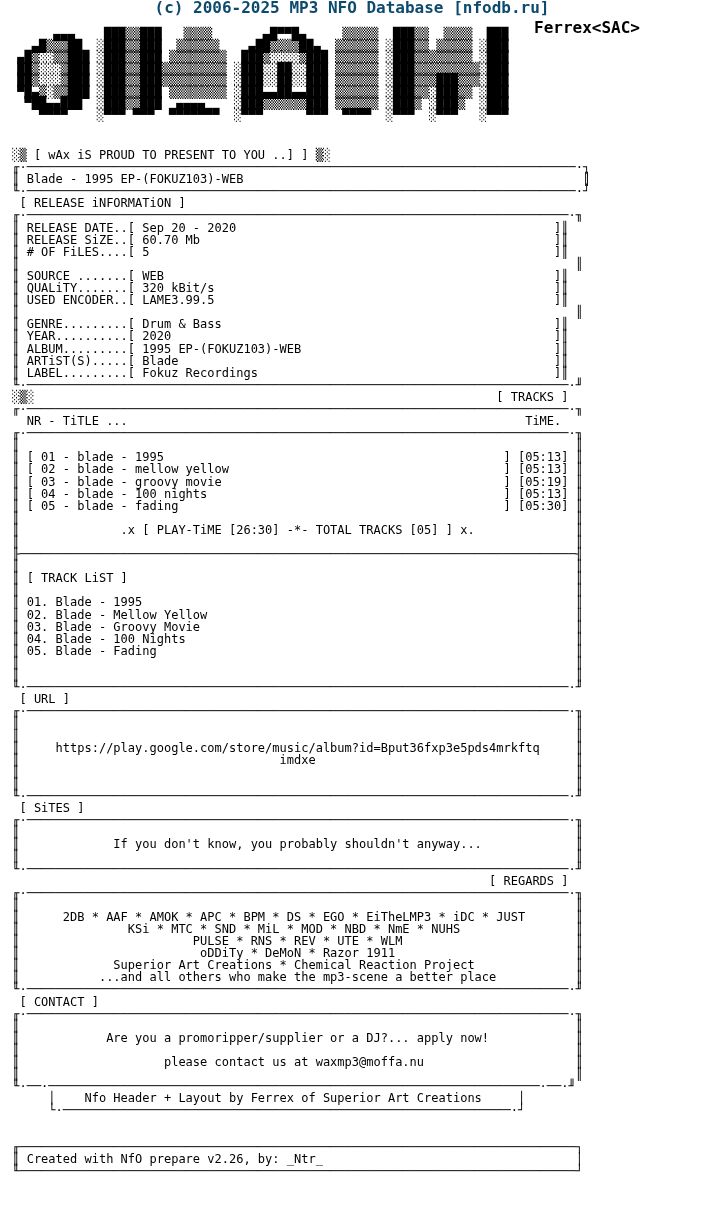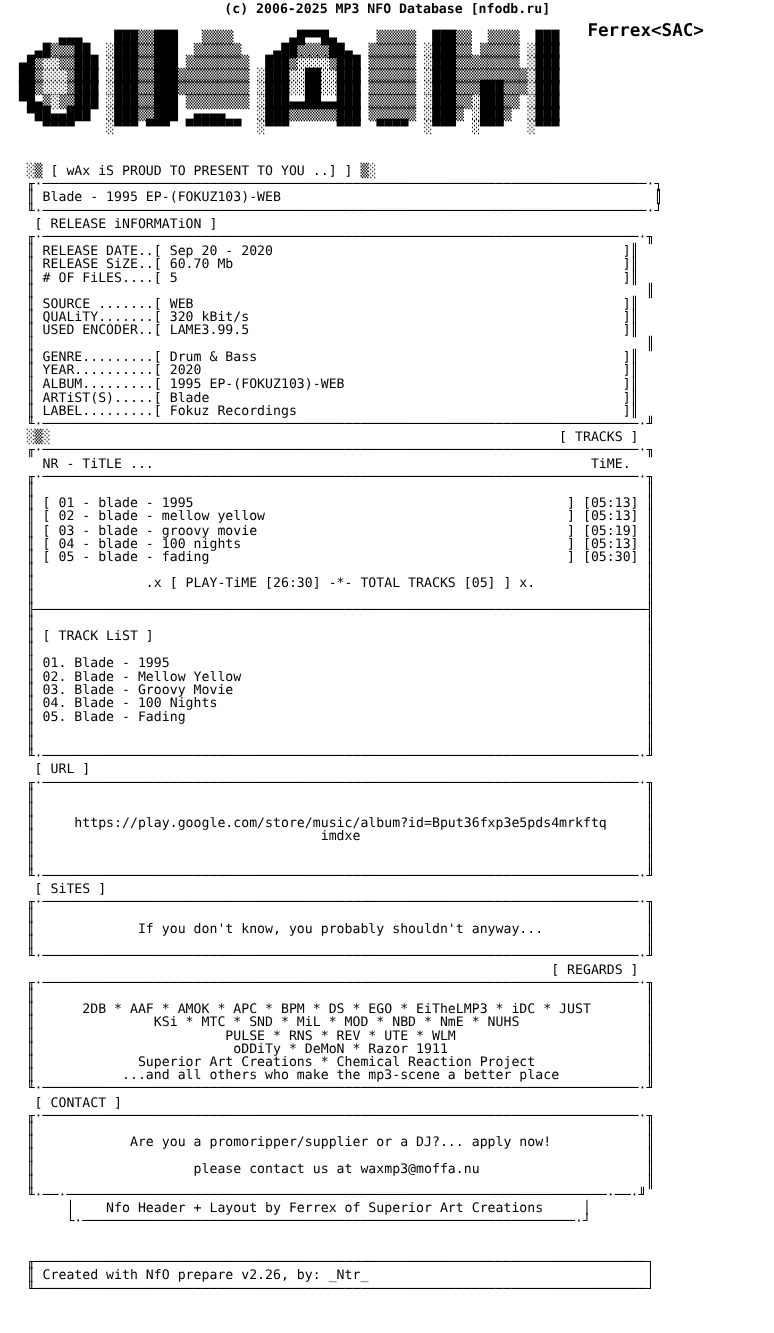--- a/index.html
+++ b/index.html
@@ -16,24 +16,24 @@
     overflow: hidden;
   }
 
   
   .dbline {
     position: absolute;
     top: 1px;
     left: 0;
     width: 704px;
     text-align: center;
-    font-size: 12px;
+    font-size: 16px;
     line-height: 14px;
     font-weight: bold;
-    color: #000000;
+    color: #0c4a6e;
     letter-spacing: 0px;
     white-space: pre;
   }
 
   
   .logo {
     position: absolute;
     top: 17px;
     left: 10px;
     font-size: 12px;
@@ -50,21 +50,21 @@
     font-size: 16px;
     line-height: 12px;
     white-space: pre;
     font-weight: bold;
   }
 
   
   .nfo {
     position: absolute;
     top: 137px;
-    left: 17px;
+    left: 5px;
     width: 640px;
     font-size: 12px;
     line-height: 12.1px;
     white-space: pre;
     font-family: "DejaVu Sans Mono", "Liberation Mono", monospace;
     letter-spacing: 0.0px;
   }
 </style>
 </head>
 <body>

